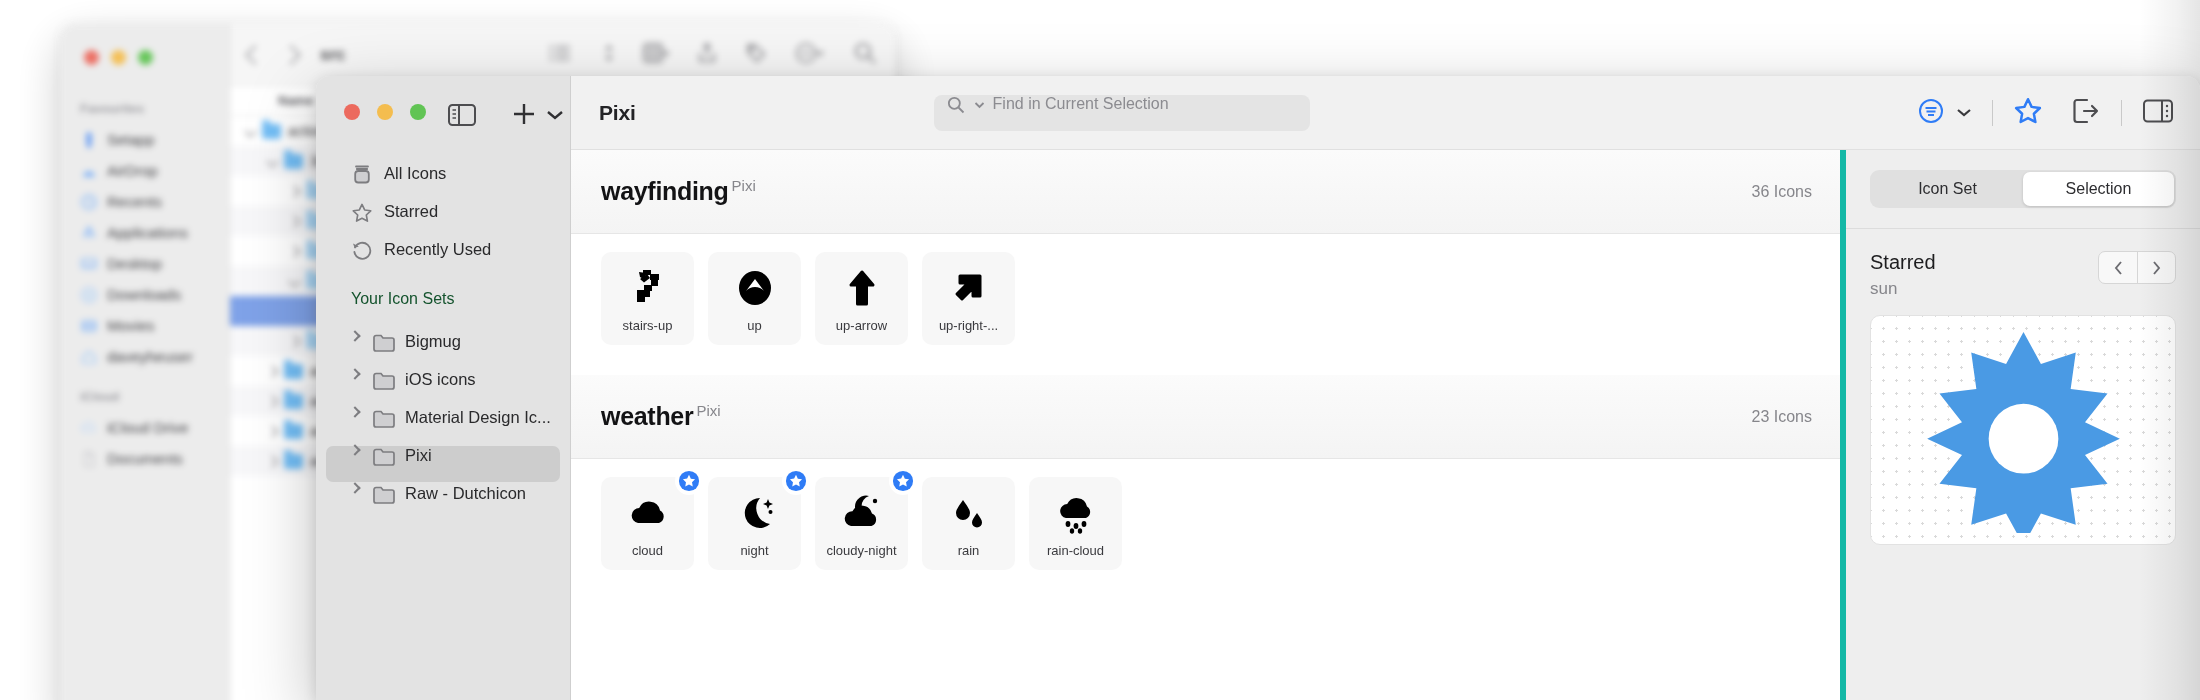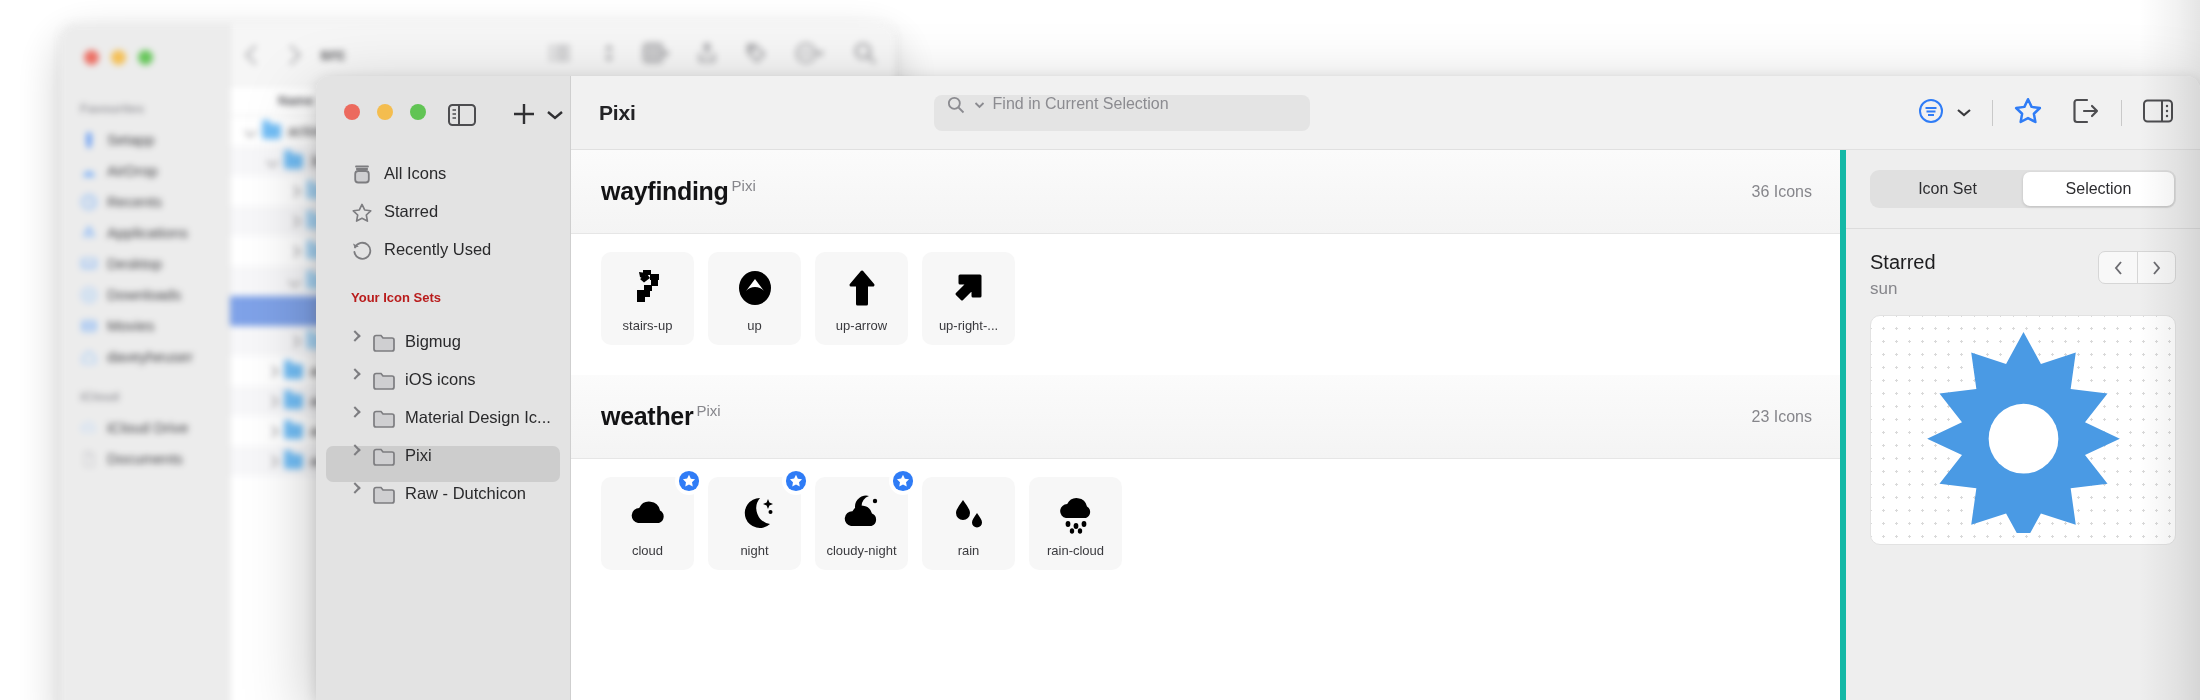--- a/index.html
+++ b/index.html
@@ -84,21 +84,21 @@
   .app-traffic span { width:16px; height:16px; border-radius:50%; display:block; }
   #sidebar-toggle-btn { position:absolute; left:131px; top:26px; }
   #add-btn-group { position:absolute; left:195px; top:25px; display:flex; align-items:center; gap:9px; }
   .sb-list { padding-top:88px; }
   .sb-row {
     height: 36px; display:flex; align-items:flex-start; gap:11px;
     padding-left:25px; font-size:16.5px; color:#2a2a2c; border-radius:7px;
     margin: 0 10px 2px 10px;
   }
   .sb-row.header-row {
-    font-weight:700; font-size:13px; color:#b91c1c; height:38px;
+    font-weight:400; font-size:16px; color:#14532d; height:38px;
     padding-left:25px; margin-top:14px; margin-bottom:4px;
   }
   .sb-row.selected { background:#cdcdcd; }
   .sb-row .disc {
     width:8px; height:8px; border-right:2px solid #7d7d80; border-bottom:2px solid #7d7d80;
     transform:rotate(-45deg); flex:0 0 8px; margin-right:2px;
   }
   .sb-ico { width:22px; height:22px; flex:0 0 22px; display:block; }
 
   

